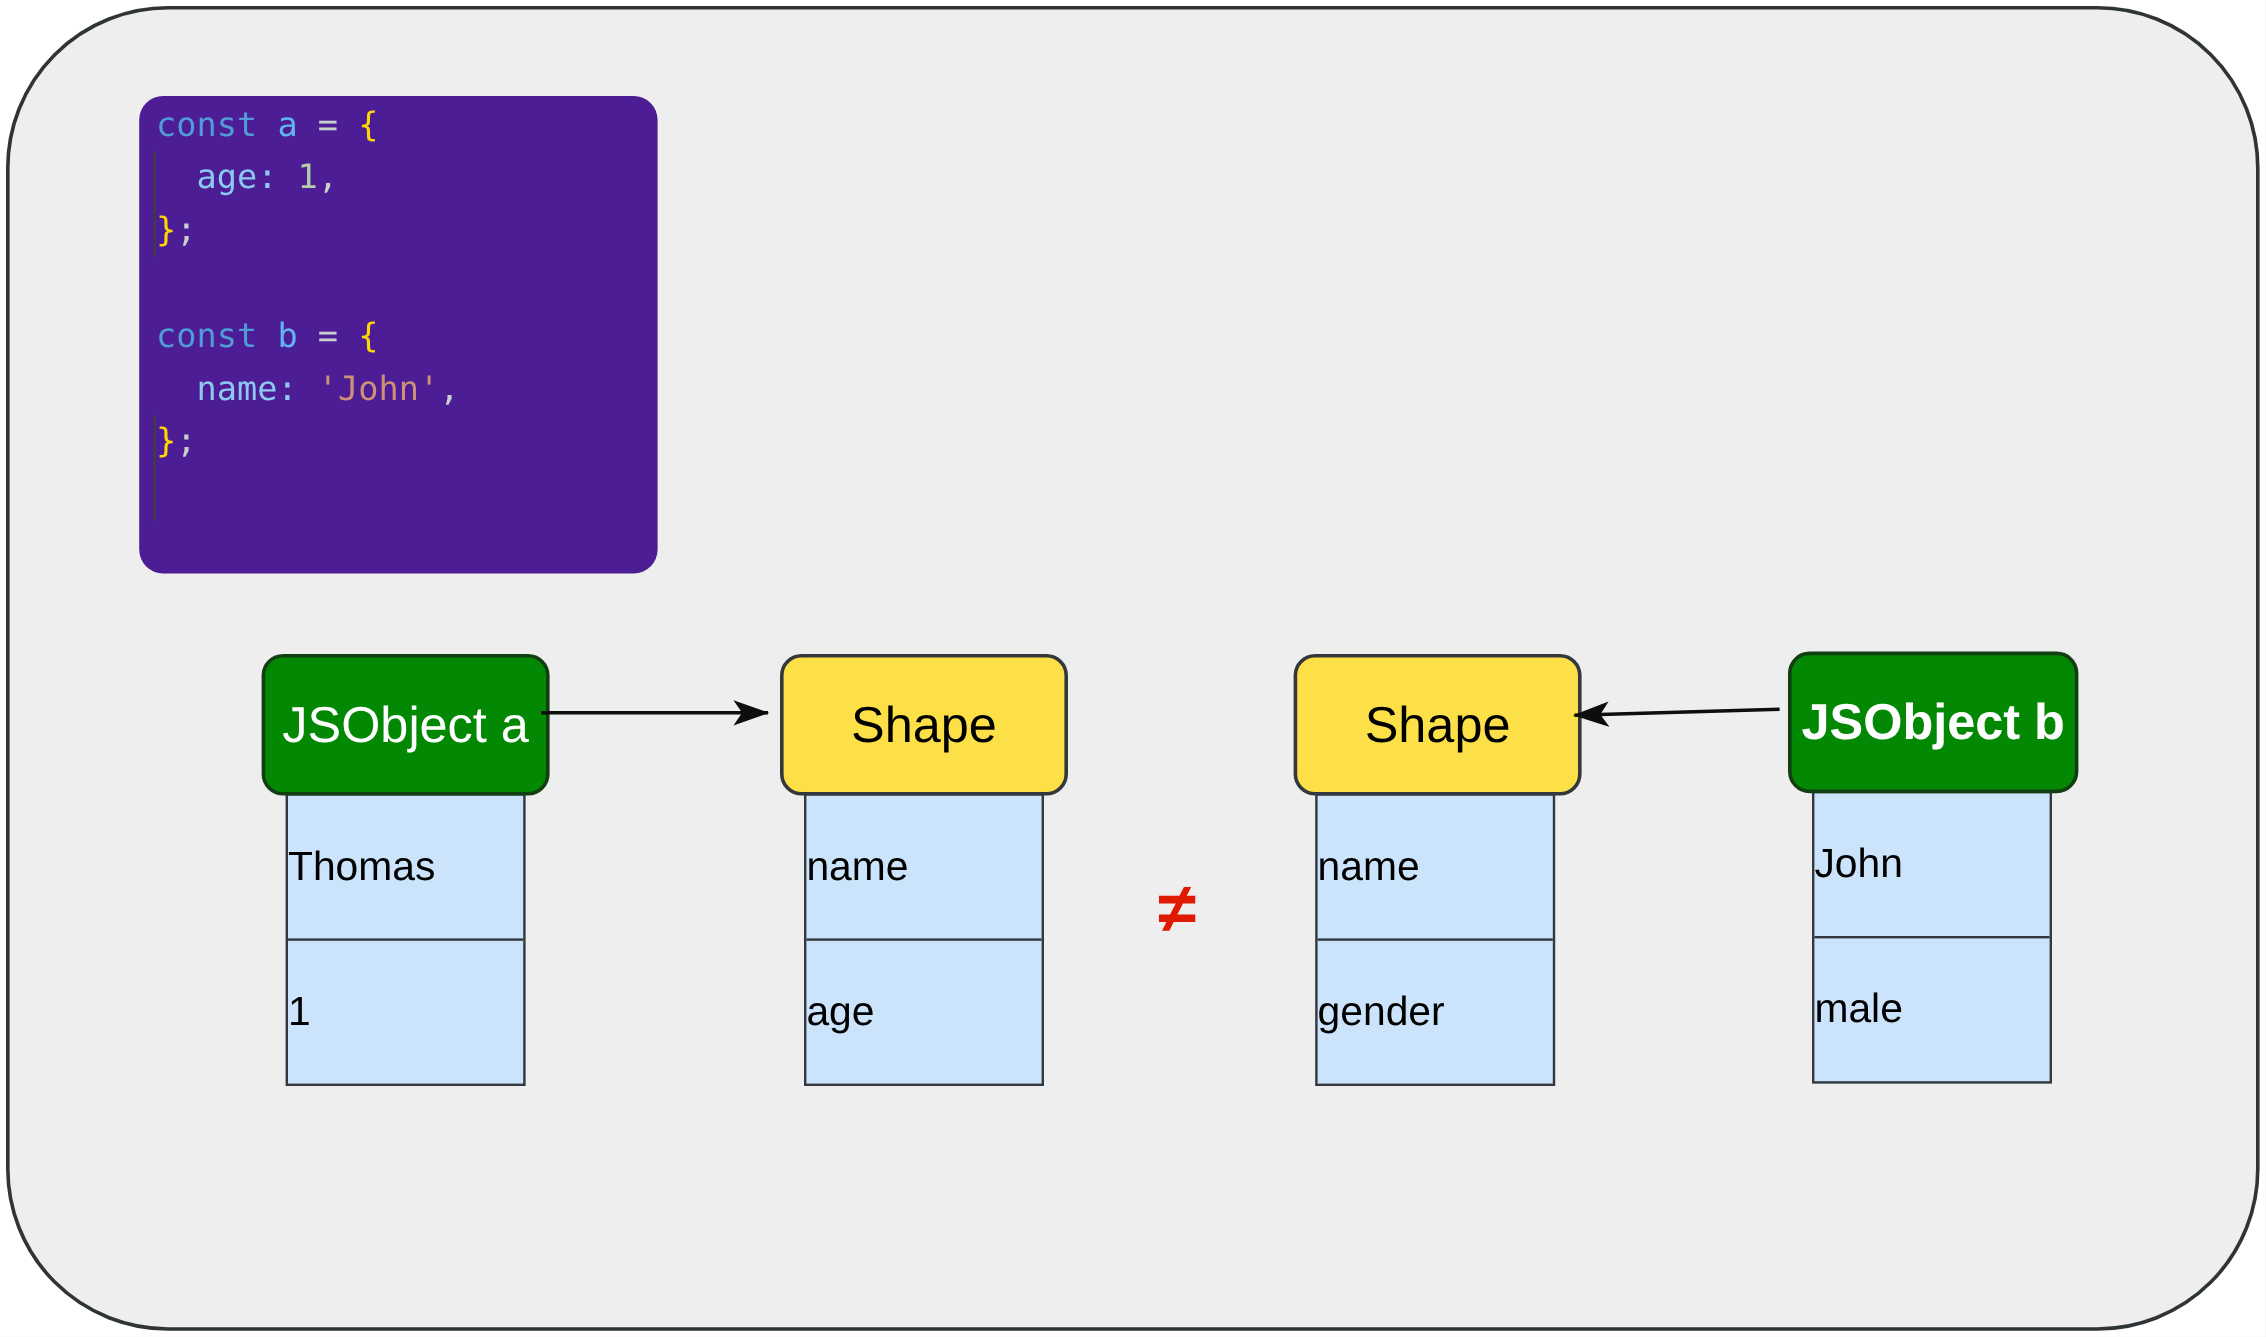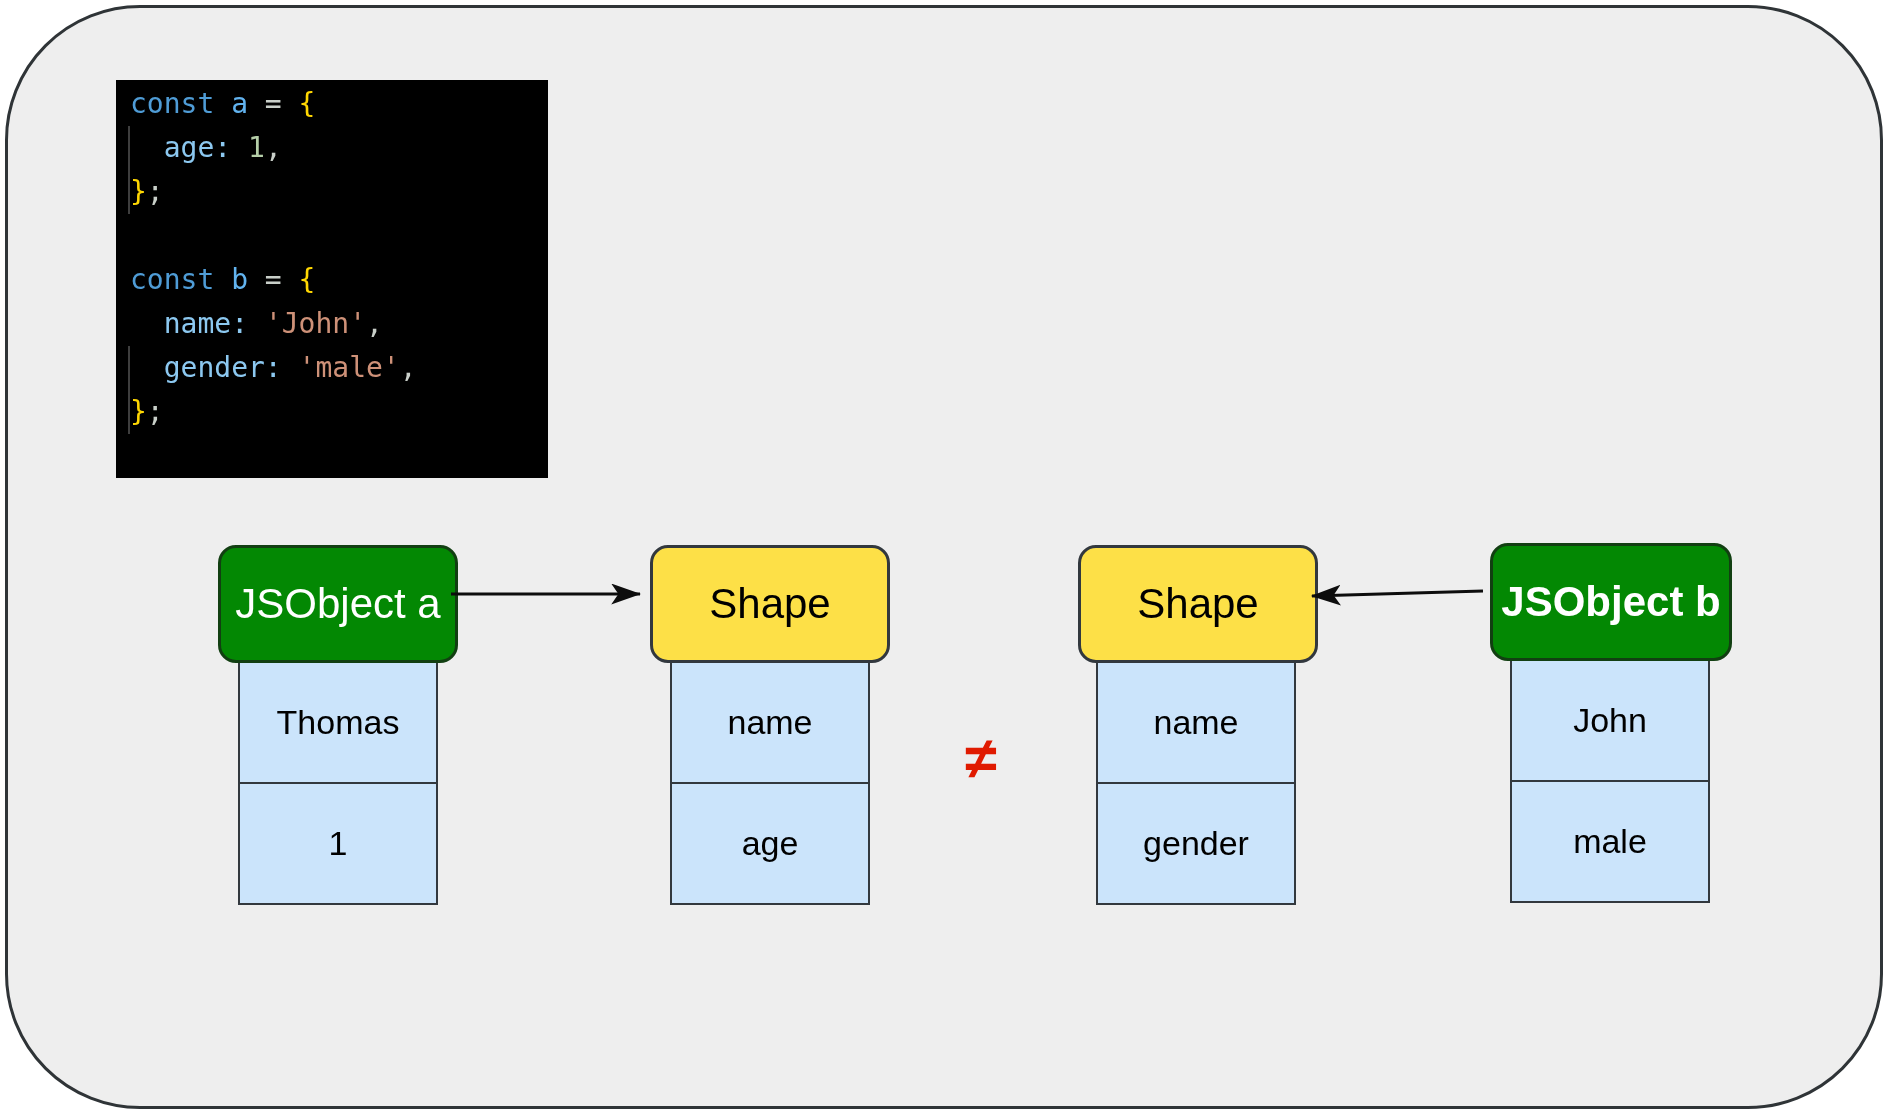--- a/index.html
+++ b/index.html
@@ -9,23 +9,23 @@
   }
   
   .container{
     position:absolute;left:5px;top:5px;width:1878px;height:1104px;
     box-sizing:border-box;background:#eeeeee;
     border:3px solid #2f3437;border-radius:135px;
   }
   
   .code{
     position:absolute;left:108px;top:72px;width:432px;height:398px;
-    background:#000000;color:#c9cfc9;
+    background:#4c1d95;color:#c9cfc9;
     font-family:"DejaVu Sans Mono",monospace;font-size:28px;line-height:44px;
-    padding:2px 0 0 14px;box-sizing:border-box;
+    padding:2px 0 0 14px;box-sizing:border-box;border-radius:20px;
   }
   .cl{white-space:pre;height:44px;}
   .kw{color:#4f9cd6}
   .vr{color:#62b3ef}
   .pr{color:#8cc8f0}
   .st{color:#ce9178}
   .nu{color:#b5cea8}
   .br{color:#ffd702}
   .pu{color:#c9cfc9}
   .guide{position:absolute;left:12px;width:2px;height:88px;background:#3e3e3e}
@@ -37,21 +37,21 @@
     display:flex;align-items:center;justify-content:center;
     font-size:42px;box-sizing:border-box;
   }
   .green{background:#038803;border:3px solid #123f12;color:#ffffff;}
   .orange{background:#fde047;border:3px solid #32383e;color:#000000;}
   .cells{
     position:absolute;width:200px;z-index:1;box-sizing:border-box;
     background:#cbe4fb;border:2.5px solid #32383e;
   }
   .rowc{
-    height:119px;display:flex;align-items:center;justify-content:center;
+    height:119px;display:flex;align-items:center;
     font-size:34px;color:#000000;
   }
   .rowc + .rowc{border-top:2.5px solid #32383e;}
   
   .neq{
     position:absolute;left:913px;top:706px;width:120px;height:86px;
     display:flex;align-items:center;justify-content:center;
     font-size:58px;font-weight:bold;color:#e01a00;
   }
   
@@ -64,21 +64,20 @@
 
   <div class="code">
     <div class="guide g1"></div>
     <div class="guide g2"></div>
     <div class="cl"><span class="kw">const </span><span class="vr">a</span><span class="pu"> = </span><span class="br">{</span></div>
     <div class="cl"><span class="pr">  age:</span><span class="pu"> </span><span class="nu">1</span><span class="pu">,</span></div>
     <div class="cl"><span class="br">}</span><span class="pu">;</span></div>
     <div class="cl"></div>
     <div class="cl"><span class="kw">const </span><span class="vr">b</span><span class="pu"> = </span><span class="br">{</span></div>
     <div class="cl"><span class="pr">  name:</span><span class="pu"> </span><span class="st">'John'</span><span class="pu">,</span></div>
-    <div class="cl"><span class="pr">  gender:</span><span class="pu"> </span><span class="st">'male'</span><span class="pu">,</span></div>
     <div class="cl"><span class="br">}</span><span class="pu">;</span></div>
   </div>
 
   <div class="hdr green" style="left:210px;top:537px;width:240px;">
     <span>JSObject a</span>
   </div>
   <div class="cells" style="left:230px;top:653px;">
     <div class="rowc">
         <span>Thomas</span>
       </div>

